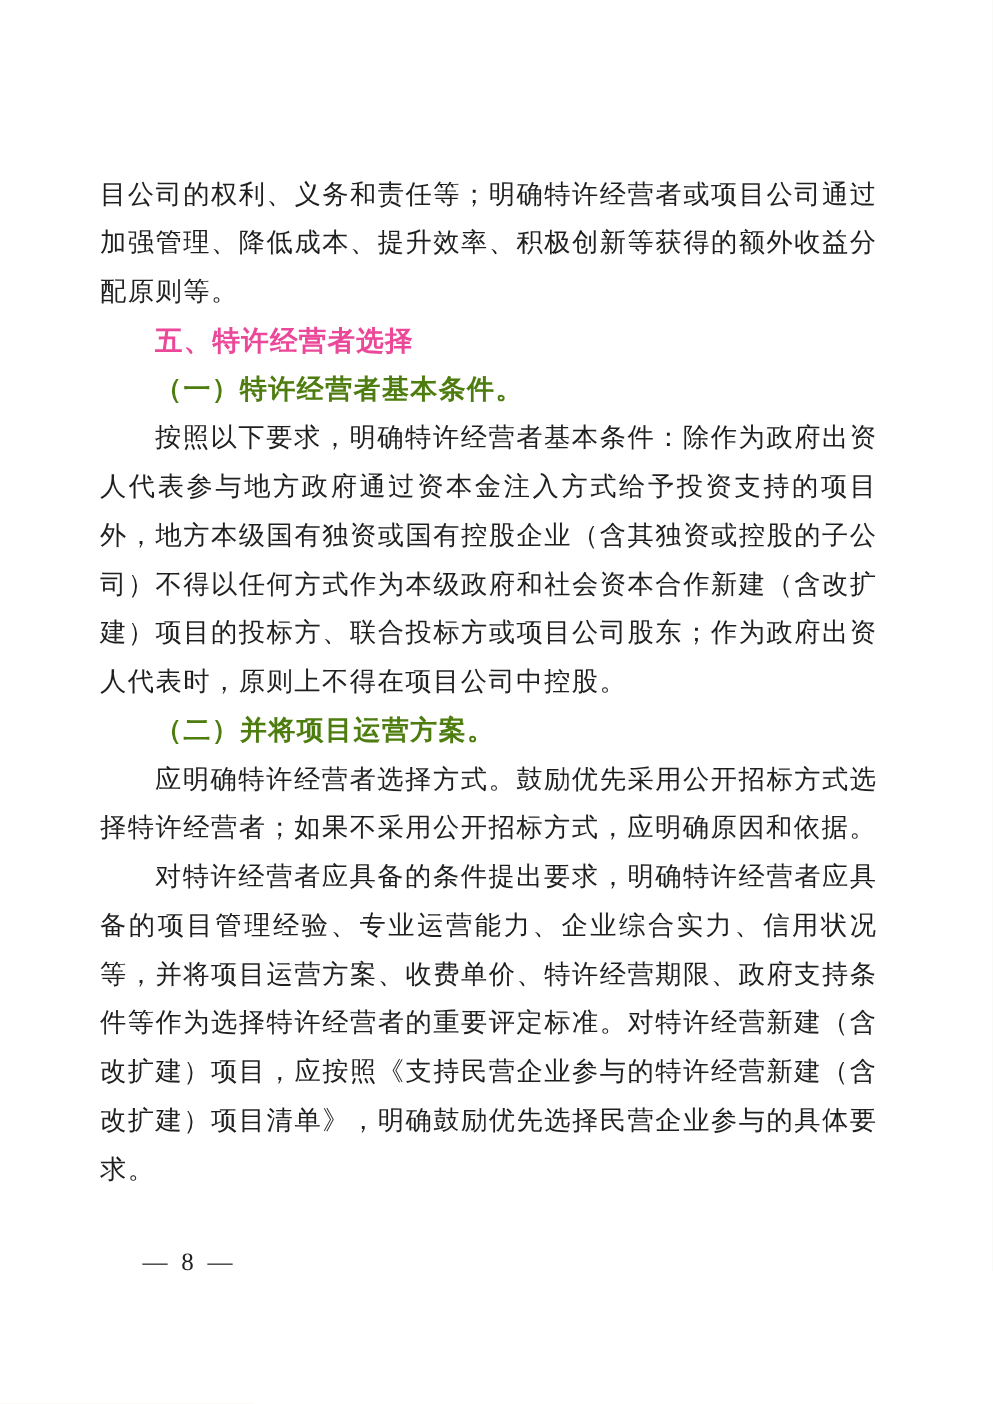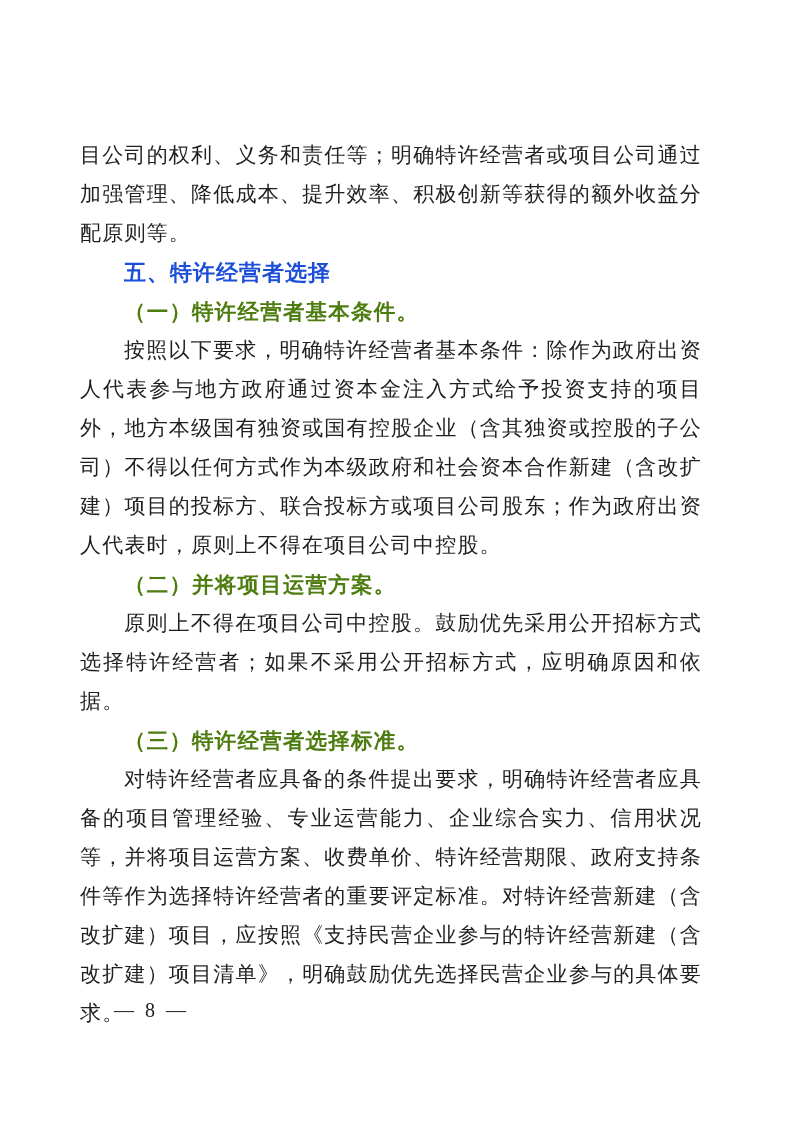--- a/index.html
+++ b/index.html
@@ -32,21 +32,21 @@
     text-justify: inter-ideograph;
   }
   .body-par.indent { text-indent: 44px; }
   .section-heading {
     font-family: "Liberation Sans", "DejaVu Sans", sans-serif;
     font-weight: 700;
     font-size: 22px;
     line-height: 39px;
     letter-spacing: 1px;
     text-indent: 44px;
-    color: #1d4ed8;
+    color: #ec4899;
   }
   .sub-heading {
     font-family: "DejaVu Serif", "Liberation Serif", serif;
     font-weight: 600;
     font-size: 21.5px;
     line-height: 39px;
     letter-spacing: 1.2px;
     text-indent: 44px;
     color: #4d7c0f;
   }
@@ -71,23 +71,22 @@
     <p class="body-par">目公司的权利、义务和责任等；明确特许经营者或项目公司通过加强管理、降低成本、提升效率、积极创新等获得的额外收益分配原则等。</p>
 
     <h2 class="section-heading">五、特许经营者选择</h2>
 
     <h3 class="sub-heading">（一）特许经营者基本条件。</h3>
 
     <p class="body-par indent">按照以下要求，明确特许经营者基本条件：除作为政府出资人代表参与地方政府通过资本金注入方式给予投资支持的项目外，地方本级国有独资或国有控股企业（含其独资或控股的子公司）不得以任何方式作为本级政府和社会资本合作新建（含改扩建）项目的投标方、联合投标方或项目公司股东；作为政府出资人代表时，原则上不得在项目公司中控股。</p>
 
     <h3 class="sub-heading">（二）并将项目运营方案。</h3>
 
-    <p class="body-par indent">原则上不得在项目公司中控股。鼓励优先采用公开招标方式选择特许经营者；如果不采用公开招标方式，应明确原因和依据。</p>
+    <p class="body-par indent">应明确特许经营者选择方式。鼓励优先采用公开招标方式选择特许经营者；如果不采用公开招标方式，应明确原因和依据。</p>
 
-    <h3 class="sub-heading">（三）特许经营者选择标准。</h3>
 
     <p class="body-par indent">对特许经营者应具备的条件提出要求，明确特许经营者应具备的项目管理经验、专业运营能力、企业综合实力、信用状况等，并将项目运营方案、收费单价、特许经营期限、政府支持条件等作为选择特许经营者的重要评定标准。对特许经营新建（含改扩建）项目，应按照《支持民营企业参与的特许经营新建（含改扩建）项目清单》，明确鼓励优先选择民营企业参与的具体要求。</p>
 
   </div>
 
   <div class="page-number">— 8 —</div>
 
 </div>
 
 </body></html>

